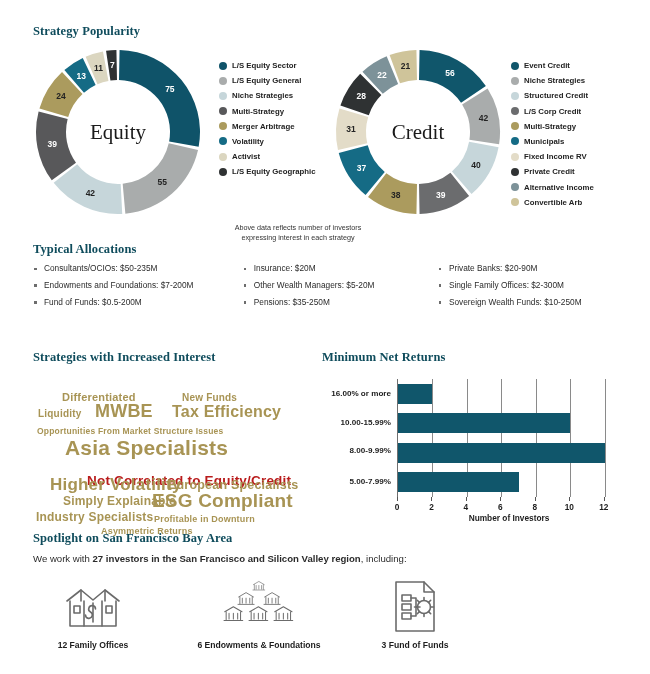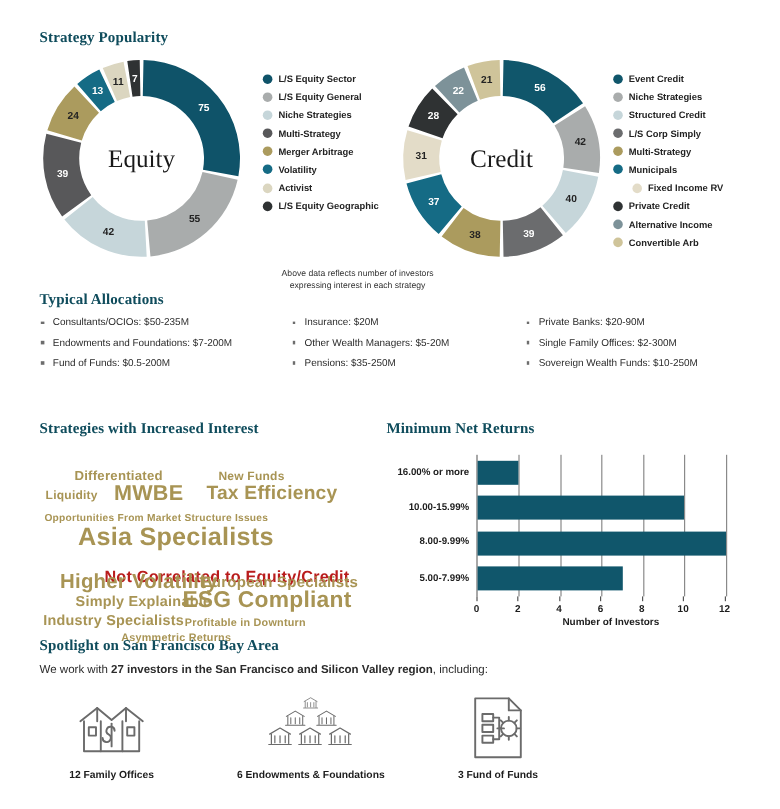--- a/index.html
+++ b/index.html
@@ -230,31 +230,31 @@
           <div class="legend-item" style="margin-left: 0px;">
             <span class="legend-dot" style="background: rgb(169, 172, 172);"></span>
             <span class="legend-label">Niche Strategies</span>
           </div>
           <div class="legend-item" style="margin-left: 0px;">
             <span class="legend-dot" style="background: rgb(198, 214, 218);"></span>
             <span class="legend-label">Structured Credit</span>
           </div>
           <div class="legend-item" style="margin-left: 0px;">
             <span class="legend-dot" style="background: rgb(107, 108, 110);"></span>
-            <span class="legend-label">L/S Corp Simply</span>
+            <span class="legend-label">L/S Corp Credit</span>
           </div>
           <div class="legend-item" style="margin-left: 0px;">
             <span class="legend-dot" style="background: rgb(171, 155, 94);"></span>
             <span class="legend-label">Multi-Strategy</span>
           </div>
           <div class="legend-item" style="margin-left: 0px;">
             <span class="legend-dot" style="background: rgb(21, 107, 133);"></span>
             <span class="legend-label">Municipals</span>
           </div>
-          <div class="legend-item" style="margin-left: 16px; text-align: center;">
+          <div class="legend-item" style="margin-left: 0px; text-align: center;">
             <span class="legend-dot" style="background: rgb(227, 220, 200);"></span>
             <span class="legend-label">Fixed Income RV</span>
           </div>
           <div class="legend-item" style="margin-left: 0px;">
             <span class="legend-dot" style="background: rgb(47, 50, 51);"></span>
             <span class="legend-label">Private Credit</span>
           </div>
           <div class="legend-item" style="margin-left: 0px;">
             <span class="legend-dot" style="background: rgb(125, 146, 153);"></span>
             <span class="legend-label">Alternative Income</span>

